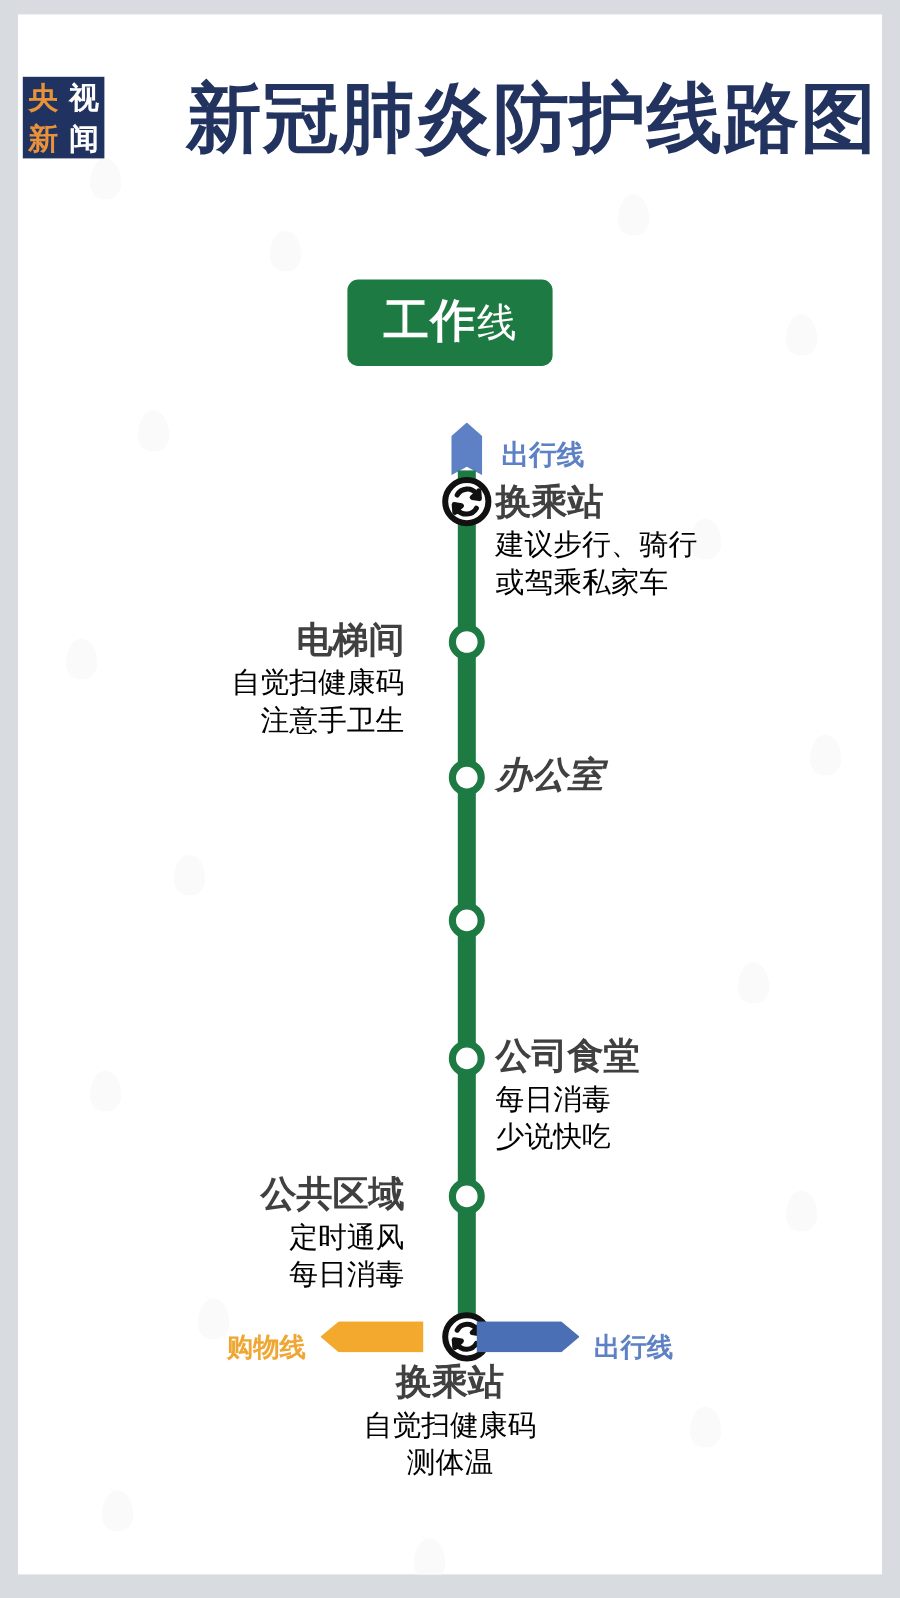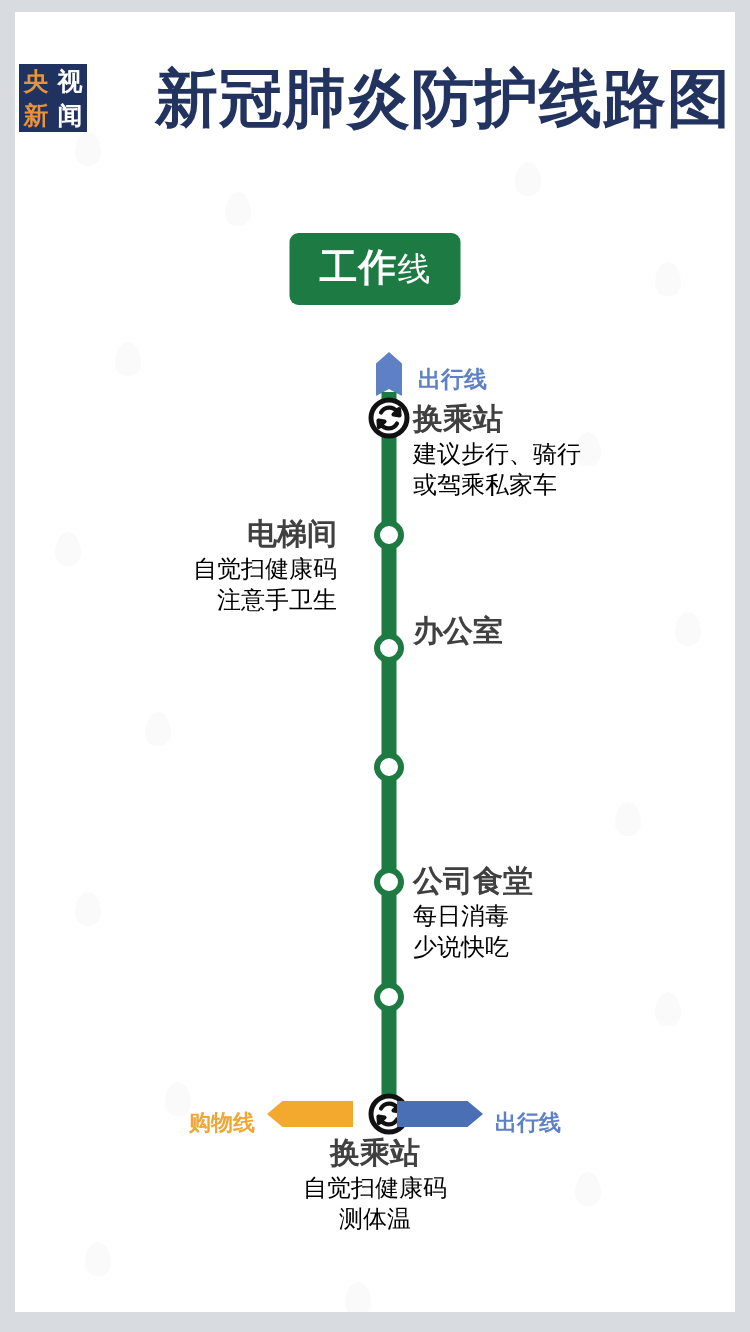--- a/index.html
+++ b/index.html
@@ -299,33 +299,40 @@
     </div>
 
     <div class="station left" style="top:505px;">
       <div class="st-name">电梯间</div>
       <div class="st-desc">
         <div>自觉扫健康码</div>
         <div>注意手卫生</div>
       </div>
     </div>
 
-    <div class="station right" style="top:602px;">
+    <div class="station right" style="top:618px;font-style:italic;">
       <div class="st-name">办公室</div>
     </div>
 
 
     <div class="station right" style="top:852px;">
       <div class="st-name">公司食堂</div>
       <div class="st-desc">
         <div>每日消毒</div>
         <div>少说快吃</div>
       </div>
     </div>
 
+    <div class="station left" style="top:967px;">
+      <div class="st-name">公共区域</div>
+      <div class="st-desc">
+        <div>定时通风</div>
+        <div>每日消毒</div>
+      </div>
+    </div>
 
     <div class="xfer-row">
       <div class="xfer-label shop">购物线</div>
       <div class="arrow-left"></div>
       <div class="xfer-gap"></div>
       <div class="arrow-right"></div>
       <div class="xfer-label trip">出行线</div>
     </div>
 
     <div class="station center" style="top:1124px;">

